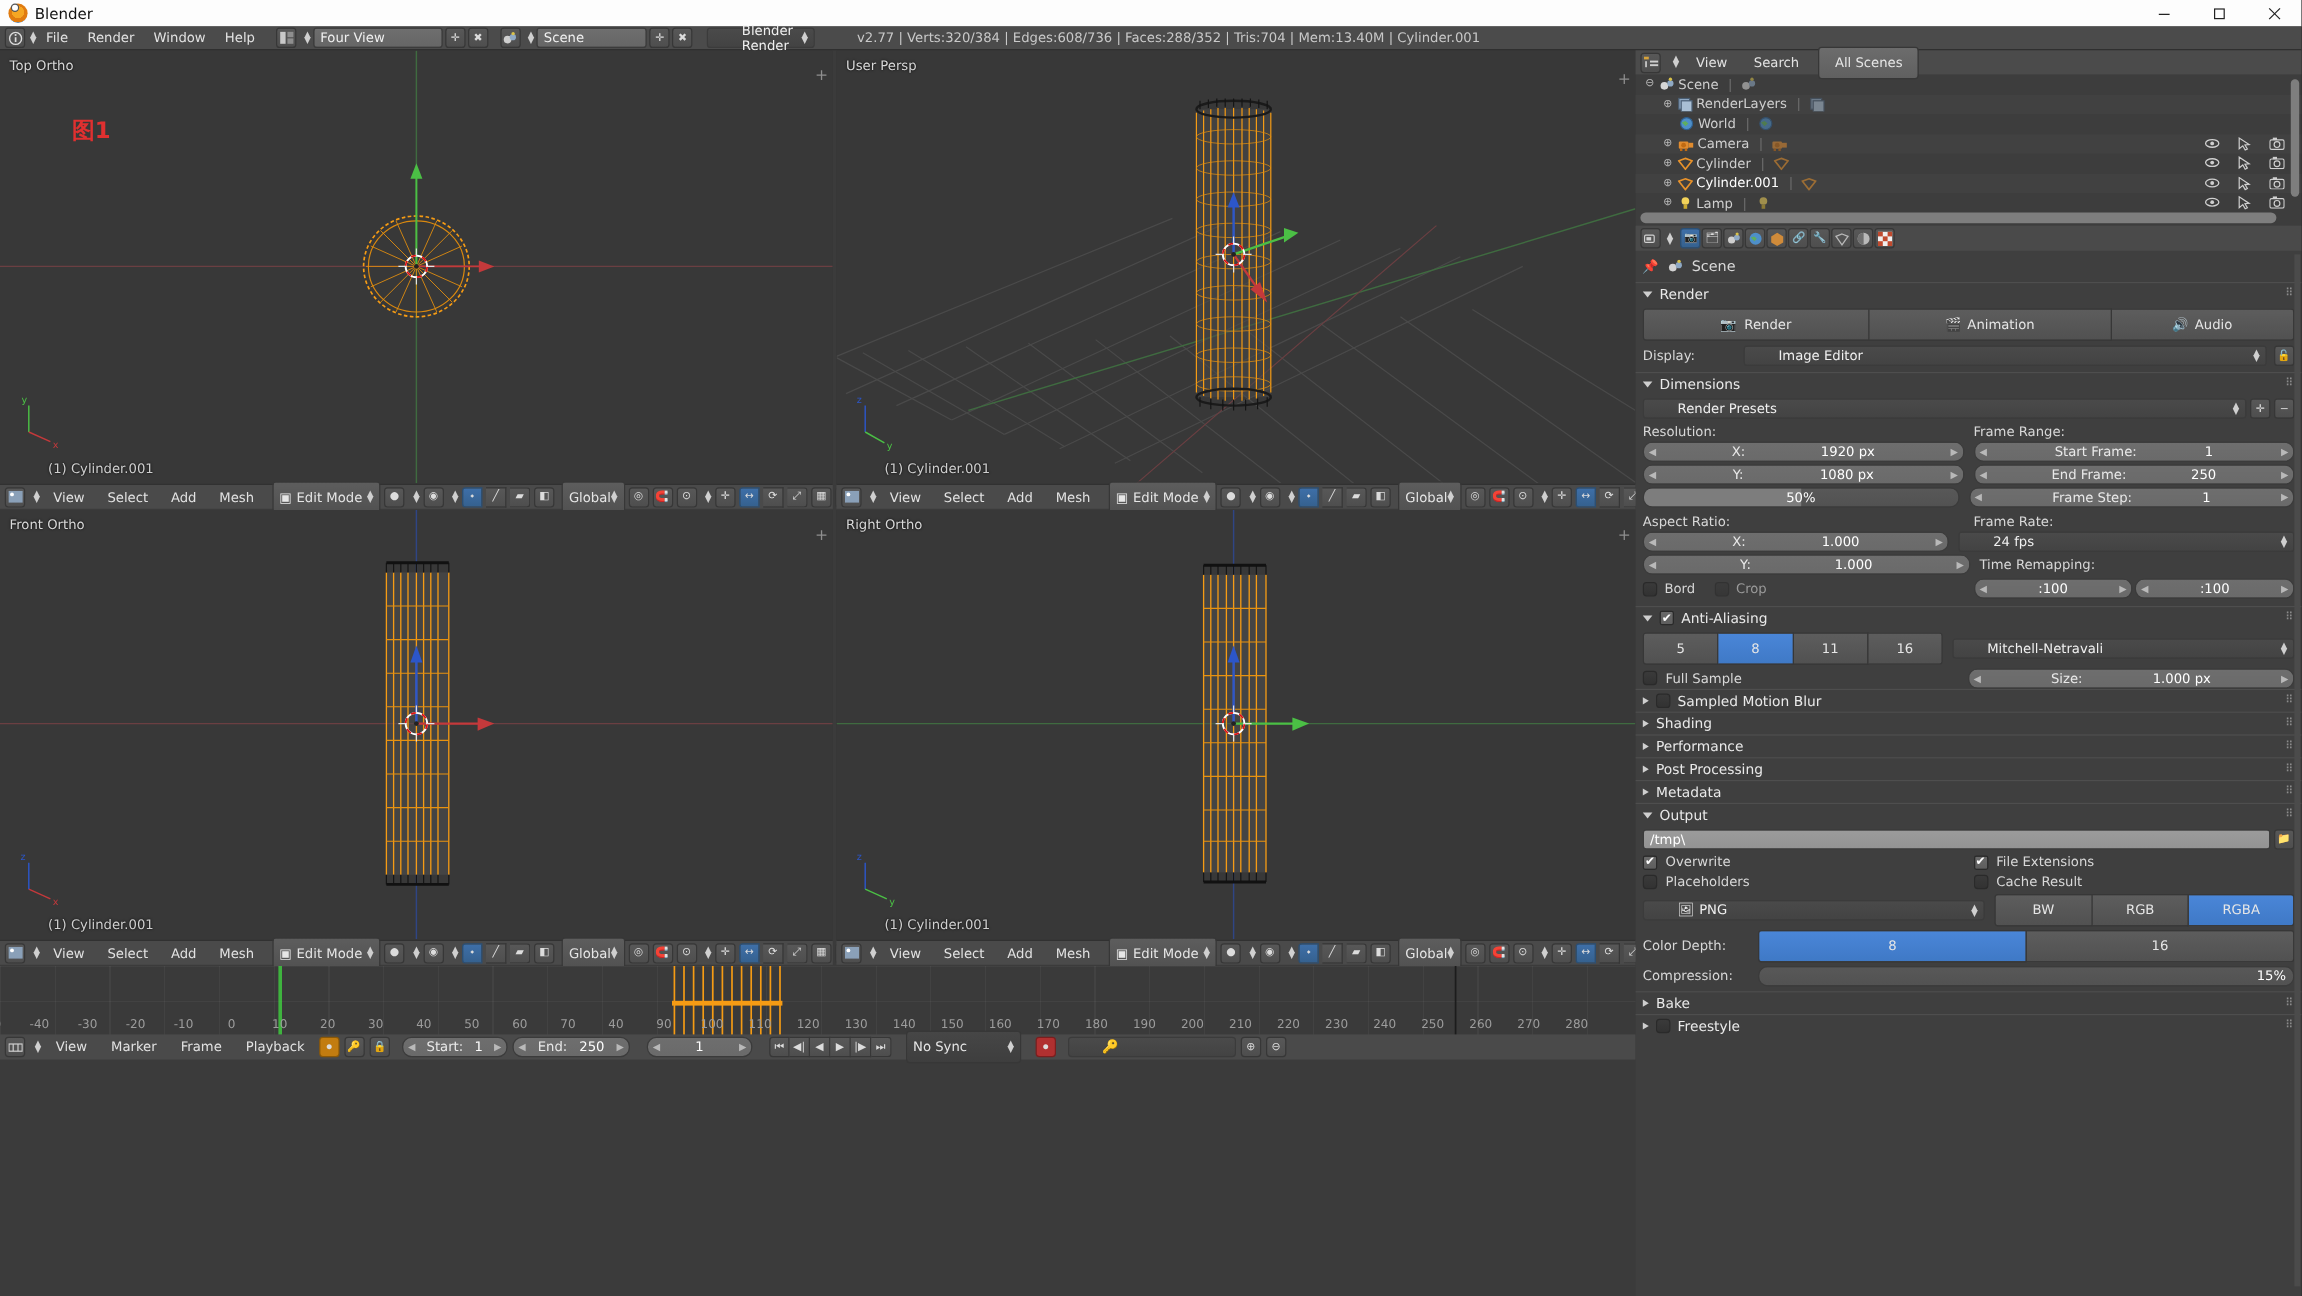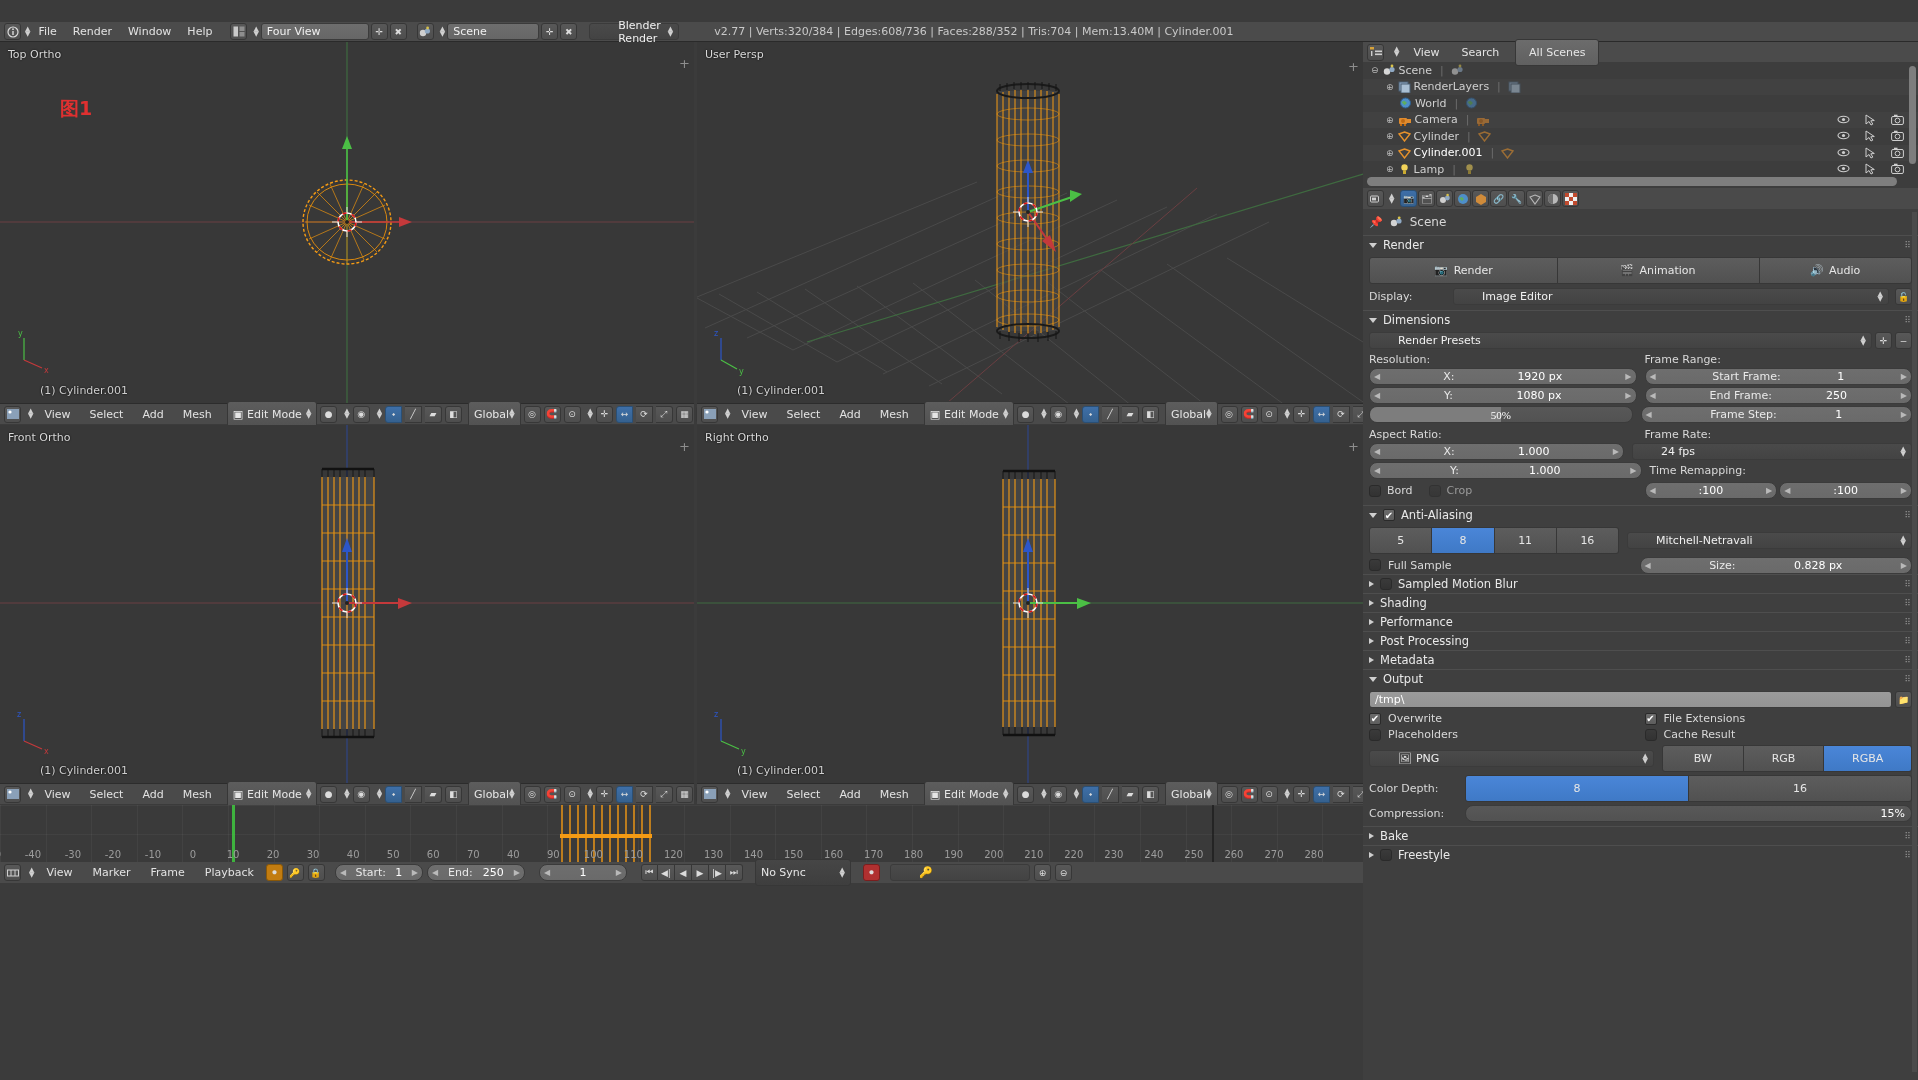--- a/index.html
+++ b/index.html
@@ -98,20 +98,42 @@
        #3a3a3a;
   }
   .playhead{ position:absolute; top:0; width:3px; height:58px; background:#3fc93f; opacity:.85;}
   svg{ display:block; }
 </style>
 </head>
 <body>
 
 <div class="app">
 
+  <div class="titlebar">
+    <span class="tb-ic"></span>
+    <span class="tb-title">Blender</span>
+    <div class="winbtns">
+      <div class="winbtn">
+        <svg width="11" height="11">
+            <line x1="1" y1="6" x2="10" y2="6" stroke="#222" stroke-width="1"></line>
+          </svg>
+      </div>
+      <div class="winbtn">
+        <svg width="11" height="11">
+            <rect x="1.5" y="1.5" width="8" height="8" fill="none" stroke="#222" stroke-width="1"></rect>
+          </svg>
+      </div>
+      <div class="winbtn close">
+        <svg width="11" height="11">
+            <line x1="1" y1="1" x2="10" y2="10" stroke="#222" stroke-width="1"></line>
+            <line x1="10" y1="1" x2="1" y2="10" stroke="#222" stroke-width="1"></line>
+          </svg>
+      </div>
+    </div>
+  </div>
 
   <div class="hdr" style="position:absolute;left:0;top:22px;width:1918px;height:20px;">
     <div class="sq" style="margin-left:4px;">
       <svg width="12" height="12">
           <circle cx="6" cy="6" r="5" fill="none" stroke="#dcdcdc" stroke-width="1.2"></circle>
           <line x1="6" y1="5" x2="6" y2="9" stroke="#dcdcdc" stroke-width="1.4"></line>
           <circle cx="6" cy="3.2" r="0.9" fill="#dcdcdc"></circle>
         </svg>
     </div>
     <span class="spin">▲<br>▼</span>
@@ -1096,21 +1118,21 @@
         <span class="arr">▶</span>
       </div>
       <div class="num" style="flex:1;">
         <span class="arr">◀</span>
         <span class="lb">End Frame:</span>
         <span class="vl">250</span>
         <span class="arr">▶</span>
       </div>
     </div>
     <div class="prow" style="gap:8px;margin-top:2px;">
-      <div class="num" style="flex:1;justify-content:flex-start;padding:0;overflow:hidden;background:linear-gradient(#585858,#525252);font-family:Liberation Serif, serif;">
+      <div class="num" style="flex:1;justify-content:flex-start;padding:0;overflow:hidden;background:linear-gradient(#585858,#525252);">
         <div style="position:relative;width:100%;height:100%;display:flex;align-items:center;justify-content:center;">
           <div style="position:absolute;left:0;top:0;bottom:0;width:50%;background:#7d7d7d;"></div>
           <span style="position:relative;">50%</span>
         </div>
       </div>
       <div class="num" style="flex:1;">
         <span class="arr">◀</span>
         <span class="lb">Frame Step:</span>
         <span class="vl">1</span>
         <span class="arr">▶</span>
@@ -1189,21 +1211,21 @@
       </div>
     </div>
     <div class="prow" style="gap:8px;margin-top:3px;">
       <div style="flex:1;display:flex;gap:7px;">
         <span class="chk round"></span>
         <span>Full Sample</span>
       </div>
       <div class="num" style="flex:1;">
         <span class="arr">◀</span>
         <span class="lb">Size:</span>
-        <span class="vl">0.828 px</span>
+        <span class="vl">1.000 px</span>
         <span class="arr">▶</span>
       </div>
     </div>
 
     <div id="collapsed-panels">
         <div class="panelhdr">
           <span class="tri"></span>
           <span class="chk round"></span>
           <span>Sampled Motion Blur</span>
           <span class="grip" style="margin-left:auto;">⠿</span>

